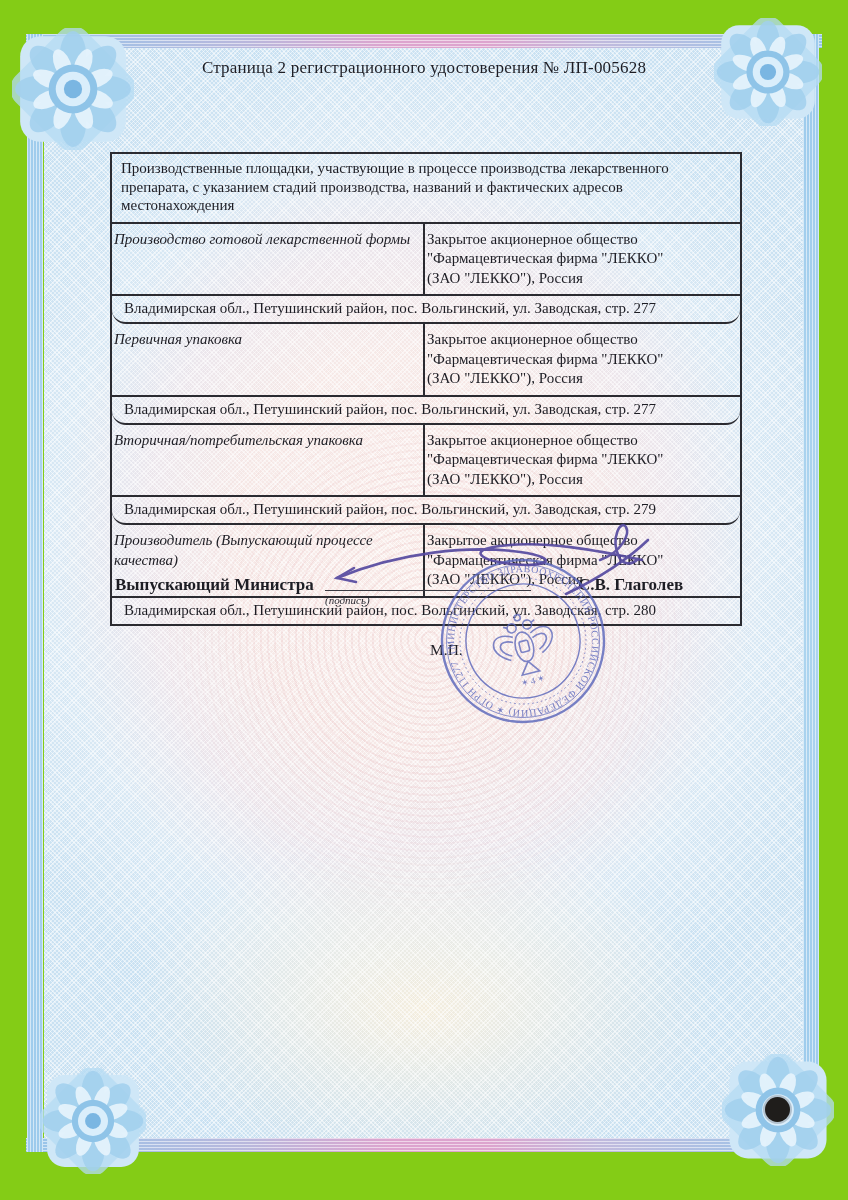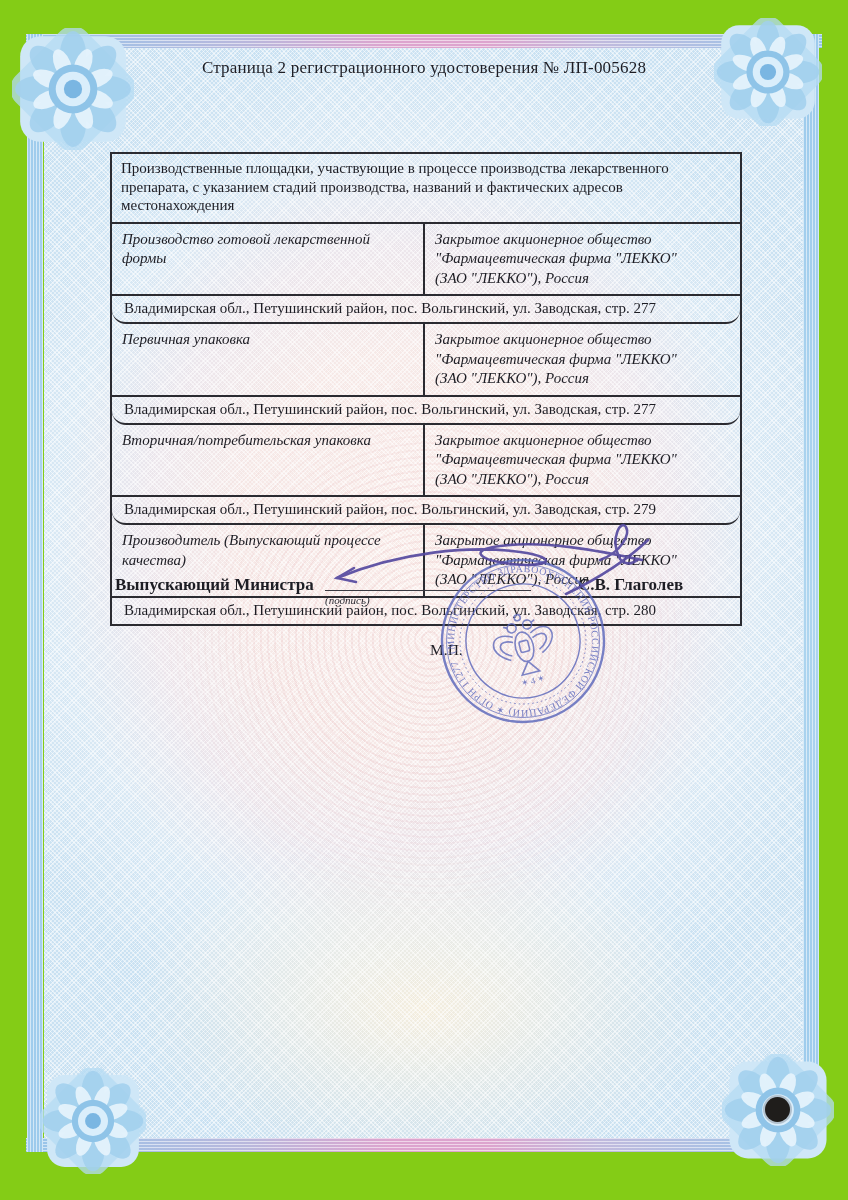--- a/index.html
+++ b/index.html
@@ -49,23 +49,23 @@
     background:#1f1d1b;box-shadow:0 0 0 2px rgba(60,60,70,0.25);}
 
   .doc-header{position:absolute;left:44px;top:58px;width:760px;text-align:center;
     font-size:17px;letter-spacing:0.2px;}
 
   
   .ptable{position:absolute;left:110px;top:152px;width:628px;border:2px solid #2b2b31;}
   .t-header{border-bottom:2px solid #2b2b31;padding:5px 9px 7px 9px;
     font-weight:normal;font-size:15px;line-height:1.24;}
   .t-row{display:flex;border-bottom:2px solid #2b2b31;}
-  .t-cell{box-sizing:border-box;font-size:15px;line-height:1.3;padding:6px 10px;}
+  .t-cell{box-sizing:border-box;font-size:15px;line-height:1.3;padding:6px 2px;}
   .t-stage{width:313px;border-right:2px solid #2b2b31;font-style:italic;min-height:55px;}
-  .t-company{width:264px;min-height:55px;font-style:italic;}
+  .t-company{width:264px;min-height:55px;}
   .t-addr{padding:4px 10px 5px 12px;font-size:15px;border-bottom:2px solid #2b2b31;border-radius:14px;}
   .rowgroup:last-child .t-addr{border-bottom:none;}
 
   
   .sig-title{position:absolute;left:115px;top:575px;font-weight:bold;font-size:17px;}
   .sig-line{position:absolute;left:325px;top:590px;width:206px;border-bottom:1.5px solid #3a3a42;}
   .sig-caption{position:absolute;left:325px;top:594px;width:206px;text-align:left;font-size:11px;color:#2c2c34;font-style:italic;}
   .sig-name{position:absolute;left:578px;top:575px;font-weight:bold;font-size:17px;}
   .seal-mark{position:absolute;left:430px;top:641px;font-size:15.5px;}
 

